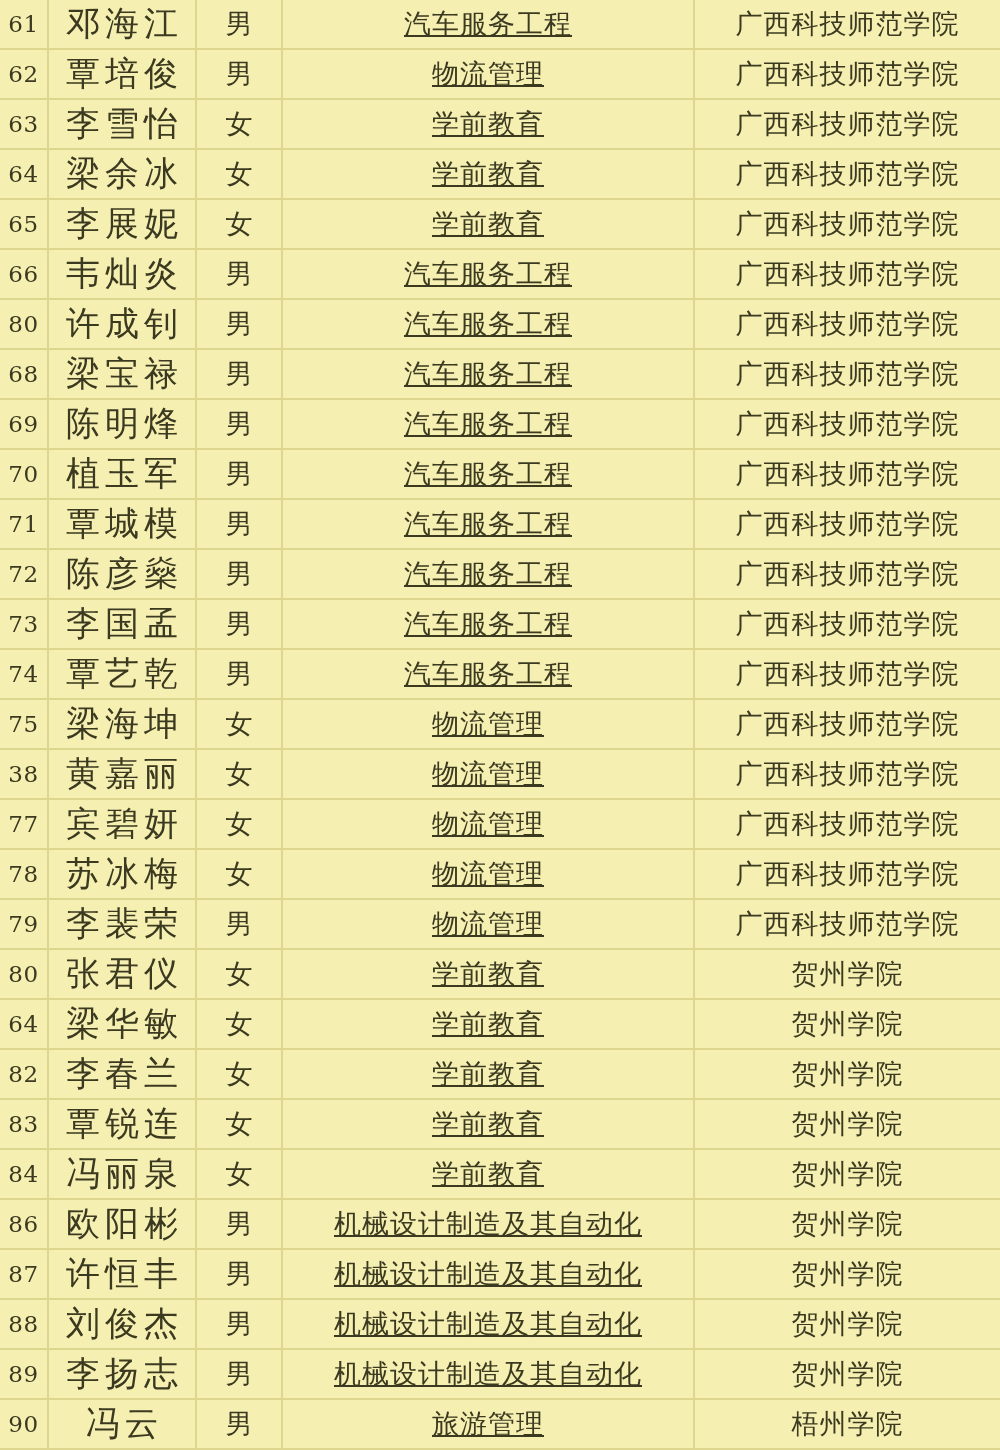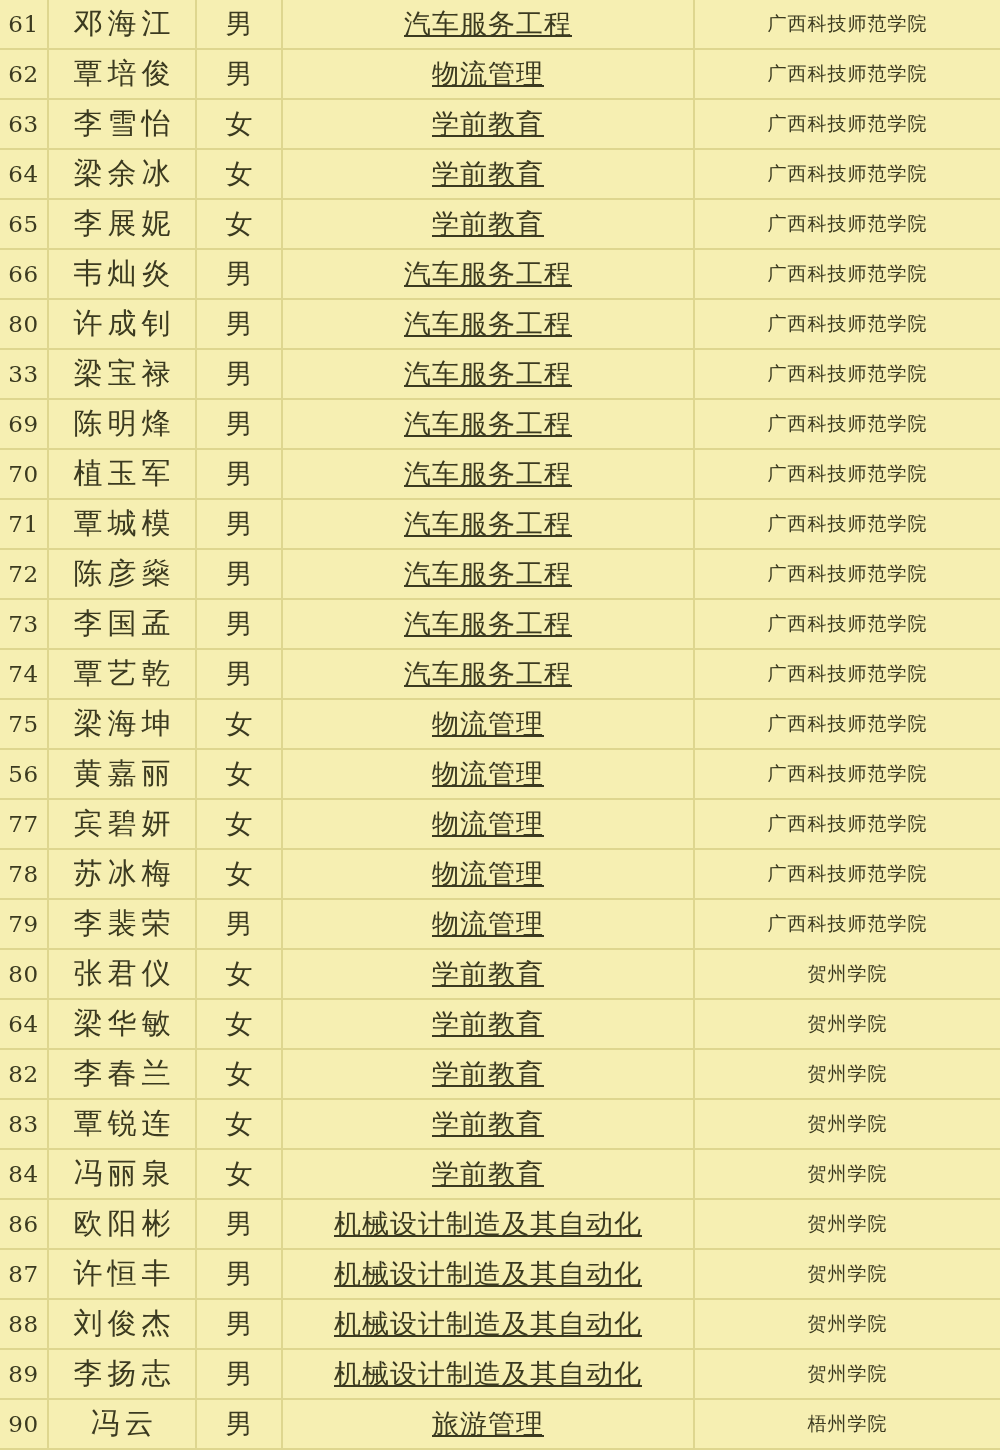--- a/index.html
+++ b/index.html
@@ -38,34 +38,34 @@
   }
   table.roster tr td:last-child { border-right: none; }
 
   .cell-index {
     font-size: 23px;
     font-family: "DejaVu Serif", "Liberation Serif", serif;
     letter-spacing: 0.5px;
     margin-top: 9px;
   }
   .cell-name {
-    font-size: 29px;
+    font-size: 34px;
     letter-spacing: 5px;
     text-indent: 5px;
   }
   .cell-sex {
     font-size: 27px;
   }
   .cell-major {
     font-size: 27px;
     letter-spacing: 1px;
     text-decoration: underline;
   }
   .cell-school {
-    font-size: 19px;
+    font-size: 27px;
     letter-spacing: 1px;
   }
 </style>
 </head>
 <body>
 
 <table class="roster">
   <colgroup>
     <col class="c-index">
     <col class="c-name">
@@ -117,21 +117,21 @@
         <td class="cell-school">广西科技师范学院</td>
       </tr>
       <tr>
         <td class="cell-index">80</td>
         <td class="cell-name">许成钊</td>
         <td class="cell-sex">男</td>
         <td class="cell-major">汽车服务工程</td>
         <td class="cell-school">广西科技师范学院</td>
       </tr>
       <tr>
-        <td class="cell-index">33</td>
+        <td class="cell-index">68</td>
         <td class="cell-name">梁宝禄</td>
         <td class="cell-sex">男</td>
         <td class="cell-major">汽车服务工程</td>
         <td class="cell-school">广西科技师范学院</td>
       </tr>
       <tr>
         <td class="cell-index">69</td>
         <td class="cell-name">陈明烽</td>
         <td class="cell-sex">男</td>
         <td class="cell-major">汽车服务工程</td>
@@ -173,21 +173,21 @@
         <td class="cell-school">广西科技师范学院</td>
       </tr>
       <tr>
         <td class="cell-index">75</td>
         <td class="cell-name">梁海坤</td>
         <td class="cell-sex">女</td>
         <td class="cell-major">物流管理</td>
         <td class="cell-school">广西科技师范学院</td>
       </tr>
       <tr>
-        <td class="cell-index">56</td>
+        <td class="cell-index">38</td>
         <td class="cell-name">黄嘉丽</td>
         <td class="cell-sex">女</td>
         <td class="cell-major">物流管理</td>
         <td class="cell-school">广西科技师范学院</td>
       </tr>
       <tr>
         <td class="cell-index">77</td>
         <td class="cell-name">宾碧妍</td>
         <td class="cell-sex">女</td>
         <td class="cell-major">物流管理</td>

